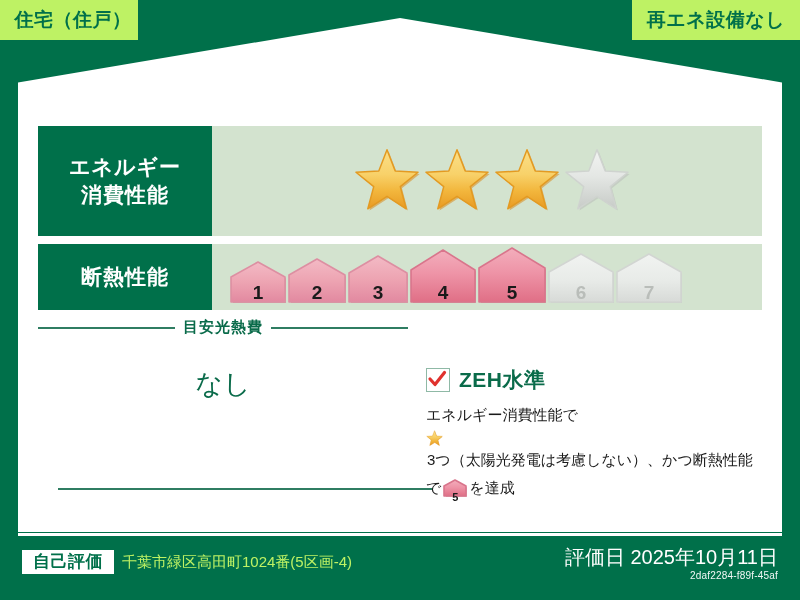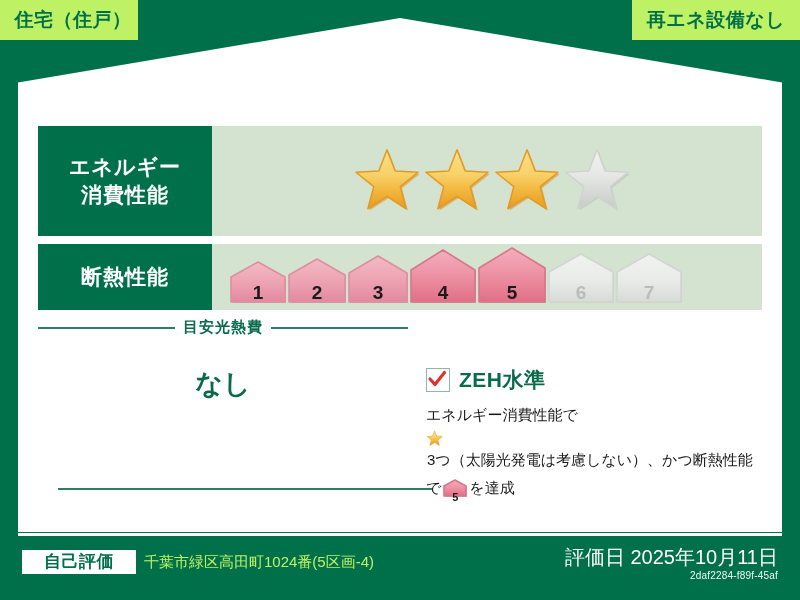--- a/index.html
+++ b/index.html
@@ -174,21 +174,21 @@
     letter-spacing: 1px;
     white-space: nowrap;
   }
   #cost-value {
     position: absolute;
     left: 20px;
     top: 248px;
     width: 370px;
     text-align: center;
     color: #0a6b4a;
-    font-weight: bold;
+    font-weight: normal;
     font-size: 27px;
   }
   #cost-bottom-rule {
     position: absolute;
     left: 40px;
     top: 370px;
     width: 375px;
     height: 2px;
     background: #2f7d62;
   }
@@ -257,21 +257,21 @@
     display: flex;
     align-items: center;
     gap: 8px;
   }
   #self-eval-badge {
     background: #ffffff;
     color: #00704A;
     font-weight: bold;
     font-size: 17px;
     letter-spacing: 0.5px;
-    padding: 2px 22px;
+    padding: 2px 11px;
     line-height: 20px;
     white-space: nowrap;
   }
   #address-text {
     color: #bef264;
     font-size: 15px;
     letter-spacing: 0px;
     white-space: nowrap;
   }
   #footer-right {

